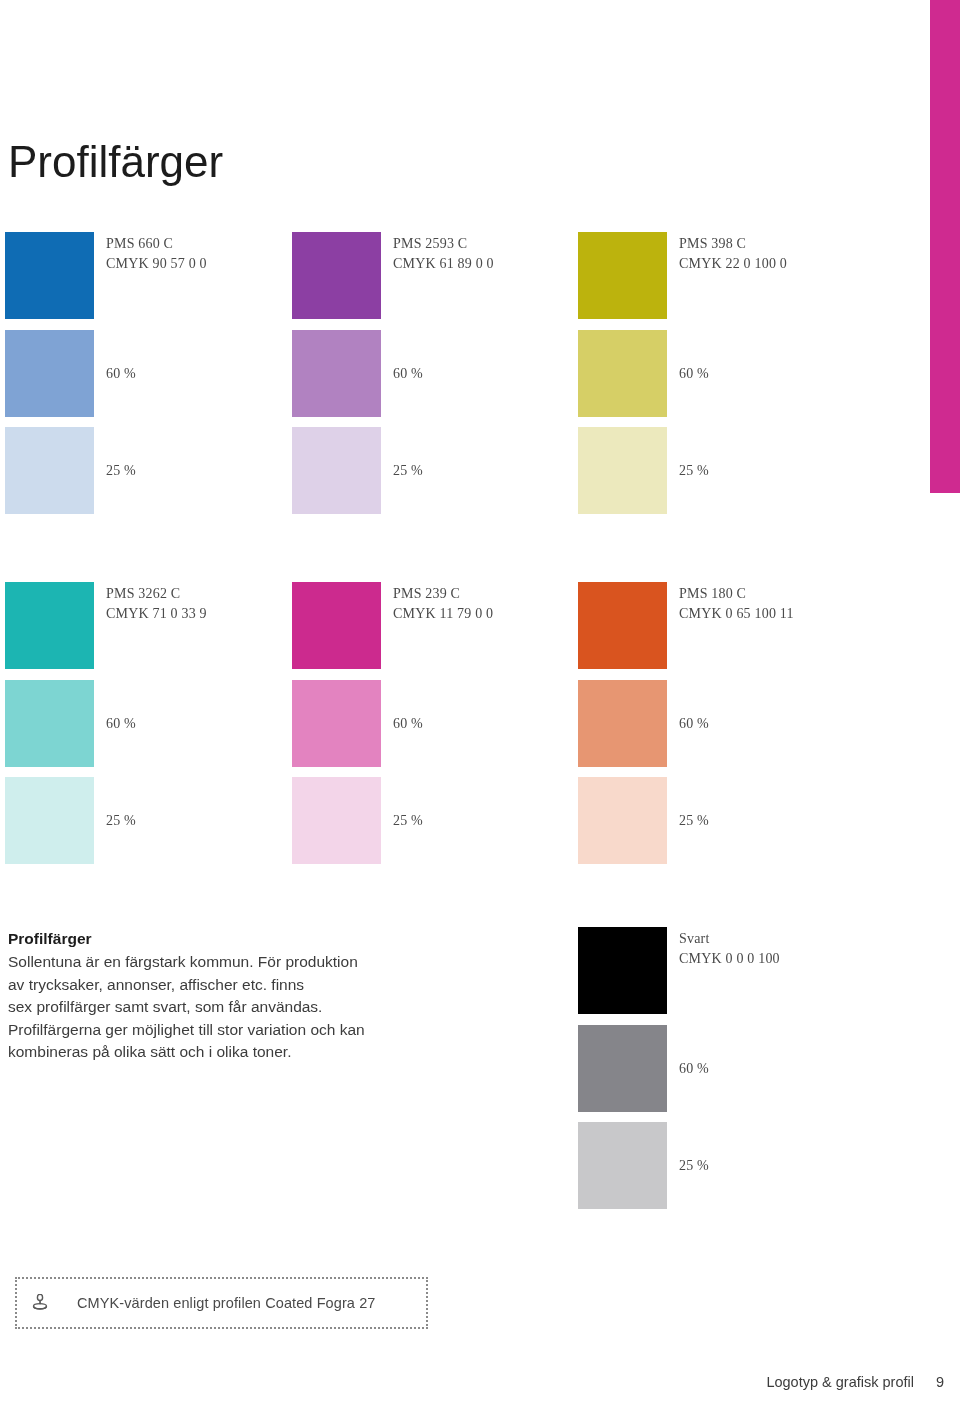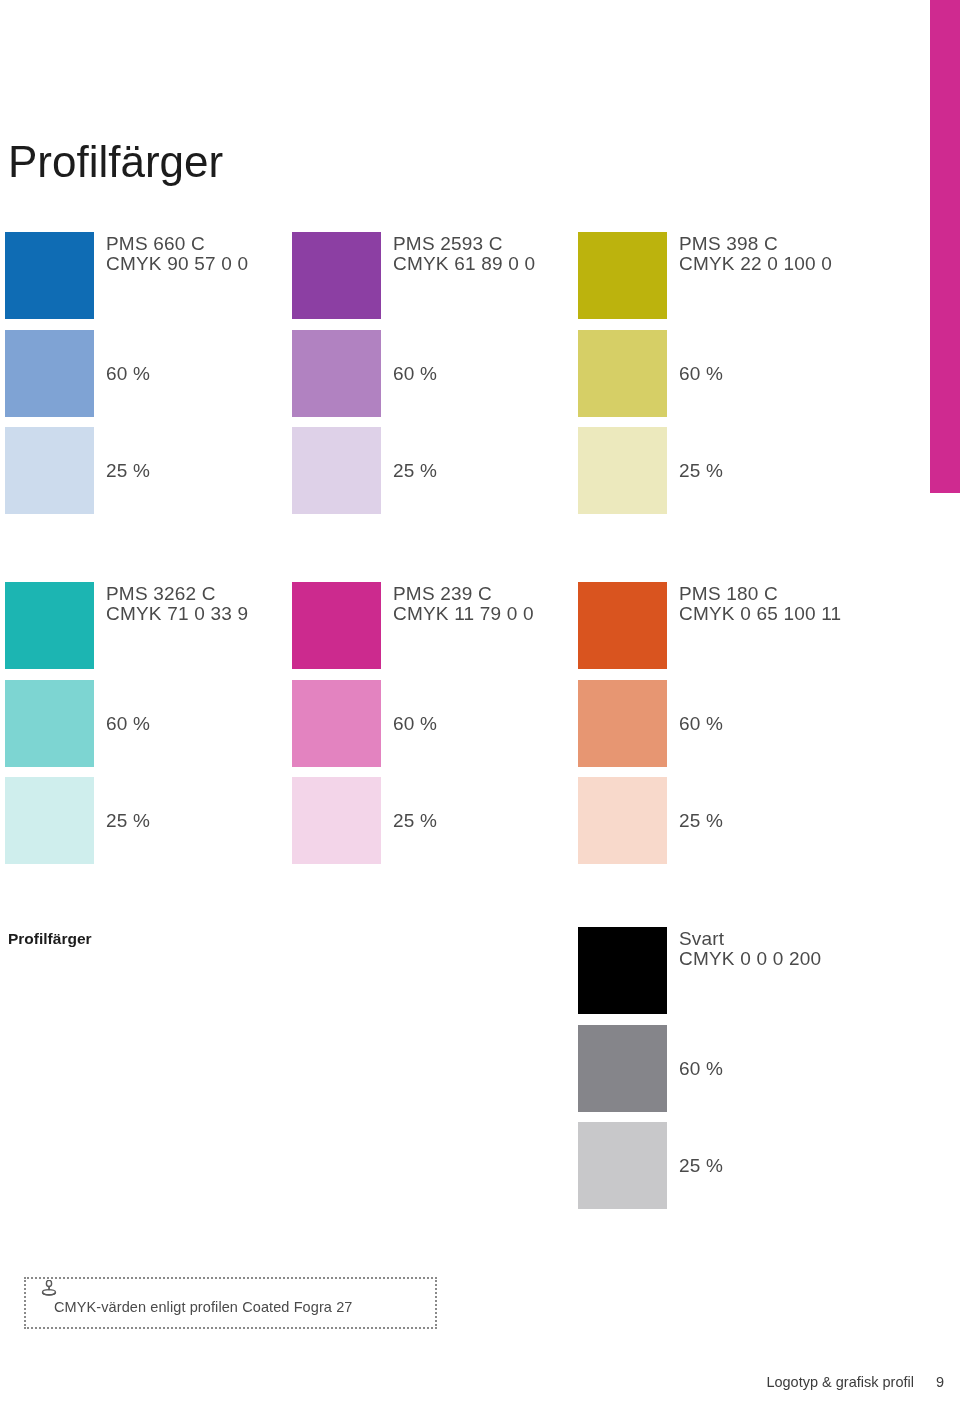--- a/index.html
+++ b/index.html
@@ -50,25 +50,26 @@
     position: absolute;
     left: 0;
     top: 0;
     width: 89px;
     height: 87px;
   }
   .swatch-label {
     position: absolute;
     left: 101px;
     top: 2px;
-    font-size: 19px;
+    font-size: 14px;
     line-height: 20px;
     color: #4a4a4a;
     white-space: pre;
     letter-spacing: 0.2px;
+    font-family: Liberation Serif, serif;
   }
   .swatch-label.tint {
     top: 34px;
   }
 
   
   #profile-text-block {
     position: absolute;
     left: 8px;
     top: 928px;
@@ -91,28 +92,28 @@
   
   #black-col {
     position: absolute;
     left: 578px;
     top: 927px;
   }
 
   
   #footnote {
     position: absolute;
-    left: 24px;
+    left: 15px;
     top: 1277px;
     width: 413px;
     height: 52px;
     border: 2px dotted #8a8a8a;
     box-sizing: border-box;
     display: flex;
-    flex-direction: column;
+    align-items: center;
   }
   #footnote-icon {
     margin-left: 14px;
     width: 18px;
     height: 20px;
     flex: 0 0 auto;
     display: flex;
     align-items: center;
     justify-content: center;
   }
@@ -220,27 +221,32 @@
       <div class="swatch-label tint">60 %</div>
     </div>
     <div class="swatch-row" style="position: absolute; left: 573px; top: 195px;">
       <div class="swatch-chip" style="background: rgb(248, 217, 203);"></div>
       <div class="swatch-label tint">25 %</div>
     </div>
   </div>
 
 <div id="profile-text-block">
   <div id="profile-text-heading">Profilfärger</div>
+  <div id="profile-text-body">Sollentuna är en färgstark kommun. För produktion
+av trycksaker, annonser, affischer etc. finns
+sex profilfärger samt svart, som får användas.
+Profilfärgerna ger möjlighet till stor variation och kan
+kombineras på olika sätt och i olika toner.</div>
 </div>
 
 <div id="black-col">
     <div class="swatch-row" style="position: absolute; left: 0px; top: 0px;">
       <div class="swatch-chip" style="background: rgb(0, 0, 0);"></div>
       <div class="swatch-label">Svart
-CMYK 0 0 0 200</div>
+CMYK 0 0 0 100</div>
     </div>
     <div class="swatch-row" style="position: absolute; left: 0px; top: 98px;">
       <div class="swatch-chip" style="background: rgb(133, 133, 138);"></div>
       <div class="swatch-label tint">60 %</div>
     </div>
     <div class="swatch-row" style="position: absolute; left: 0px; top: 195px;">
       <div class="swatch-chip" style="background: rgb(200, 200, 202);"></div>
       <div class="swatch-label tint">25 %</div>
     </div>
   </div>

